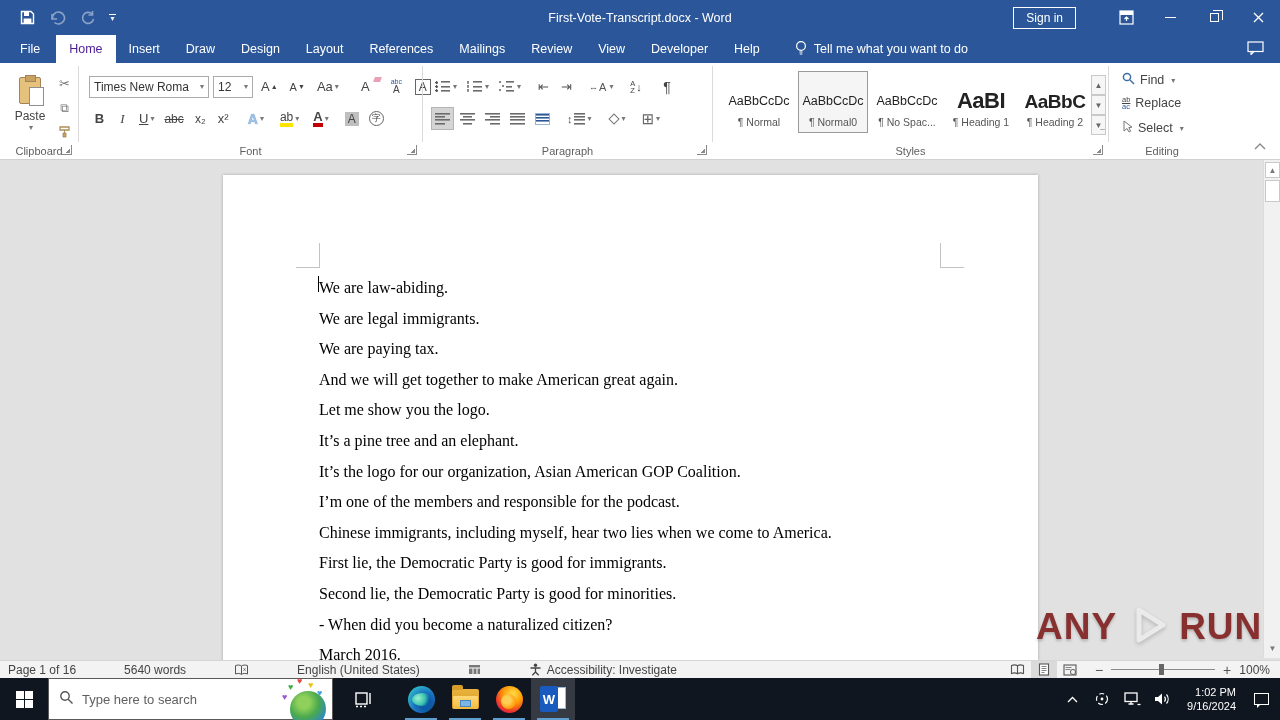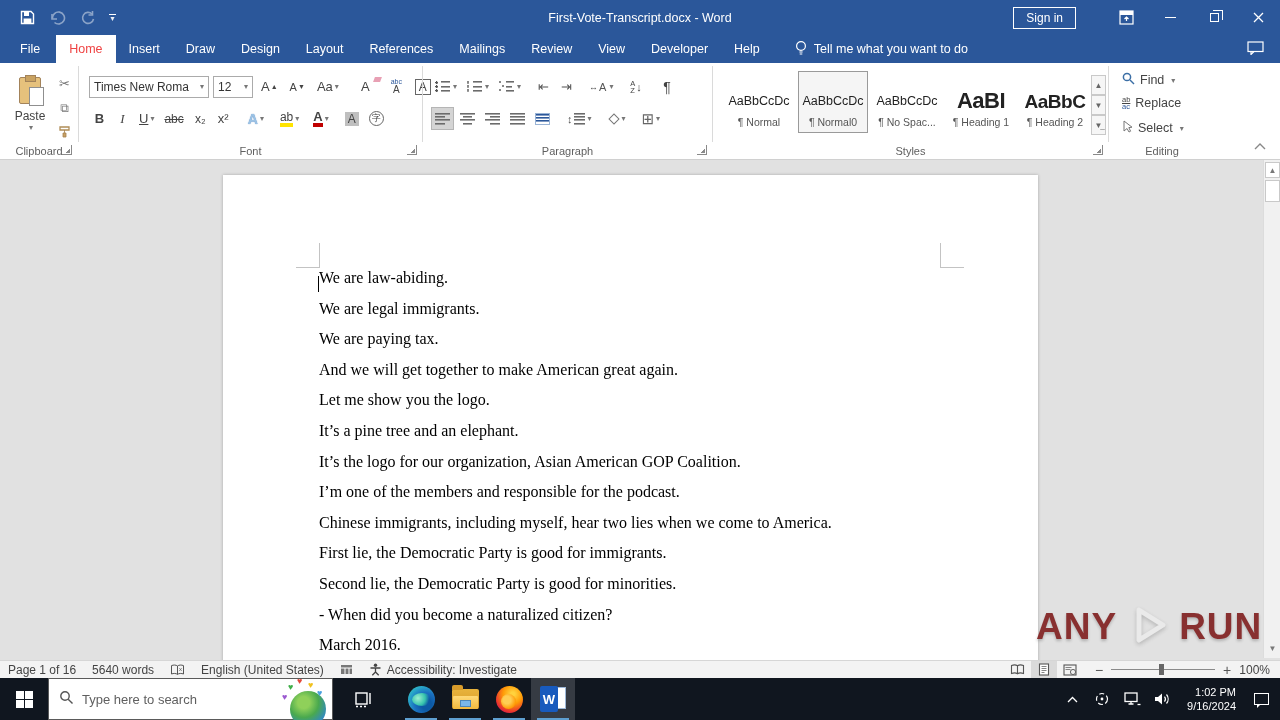--- a/index.html
+++ b/index.html
@@ -16,21 +16,21 @@
   .signin { border:1px solid #fff; color:#fff; font-size:12px; padding:3px 12px; margin-right:28px; background:transparent; cursor:pointer; }
   .wctl { width:44px; height:100%; display:flex; align-items:center; justify-content:center; color:#fff; }
   .mini-bar { width:11px; height:1px; background:#fff; }
   .restore-box { width:9px; height:9px; border:1px solid #fff; position:relative; }
   .restore-box::after { content:""; position:absolute; left:2px; top:-4px; width:9px; height:9px; border:1px solid #fff; border-bottom:none; border-left:none; }
 
   
   .tabrow { height:28px; background:#2b579a; display:flex; align-items:stretch; font-size:12.5px; color:#fff; position:relative; }
   .tab { display:flex; align-items:center; padding:0 13px; cursor:pointer; }
   .tab.file { padding:0 16px; margin-left:4px; }
-  .tab.active { background:#fff; color:#ef4444; }
+  .tab.active { background:#fff; color:#4c1d95; }
   .tellme { display:flex; align-items:center; gap:7px; margin-left:22px; cursor:pointer; }
   .tab-right { margin-left:auto; display:flex; align-items:center; padding-right:16px; }
 
   
   .ribbon { height:97px; background:#fff; border-bottom:1px solid #d0d0d0; position:relative; font-size:12px; color:#444; }
   .group { position:absolute; top:0; height:96px; }
   .gsep { position:absolute; top:3px; height:76px; width:1px; background:#dadada; }
   .glabel { position:absolute; bottom:2px; left:0; right:0; text-align:center; font-size:11px; color:#5f5f5f; }
   .glaunch { position:absolute; bottom:4px; width:10px; height:10px; border-right:1px solid #8a8a8a; border-bottom:1px solid #8a8a8a; cursor:pointer; }
   .glaunch::after { content:""; position:absolute; right:1px; bottom:1px; width:4px; height:4px; background:linear-gradient(135deg,transparent 45%,#8a8a8a 45%); }
@@ -116,38 +116,38 @@
   .rep-ic u { color:#444; }
 
   .collapse-ribbon { position:absolute; right:14px; bottom:6px; cursor:pointer; }
 
   
   .docarea { position:absolute; top:160px; left:0; width:1280px; height:500px; background:#e1e1e1; overflow:hidden; }
   .page { position:absolute; left:223px; top:15px; width:815px; height:500px; background:#fff; box-shadow:0 0 3px rgba(0,0,0,.25); }
   .cropmark { position:absolute; width:24px; height:25px; top:68px; }
   .cm-left { left:73px; border-right:1px solid #c3c3c3; border-bottom:1px solid #c3c3c3; }
   .cm-right { left:717px; border-left:1px solid #c3c3c3; border-bottom:1px solid #c3c3c3; }
-  .doctext { position:absolute; left:96px; top:88px; width:625px; font-family:"Liberation Serif","DejaVu Serif",serif; font-size:16px; color:#000; }
+  .doctext { position:absolute; left:96px; top:98px; width:625px; font-family:"Liberation Serif","DejaVu Serif",serif; font-size:16px; color:#000; }
   .doctext div { height:30.6px; line-height:30.6px; white-space:nowrap; }
   .caret-cursor { position:absolute; left:95px; top:101px; width:1px; height:16px; background:#000; }
 
   
   .vscroll { position:absolute; right:0; top:0; width:17px; height:498px; background:#f1f1f1; border-left:1px solid #dcdcdc; }
   .vs-btn { position:absolute; left:1px; width:15px; height:16px; background:#f1f1f1; color:#787878; font-size:8px; display:flex; align-items:center; justify-content:center; cursor:pointer; }
   .vs-up { top:2px; border:1px solid #c9c9c9; background:#fff; }
   .vs-thumb { position:absolute; left:1px; top:20px; width:15px; height:22px; background:#fff; border:1px solid #c9c9c9; cursor:pointer; }
   .vs-down { bottom:2px; }
 
   
   .watermark { position:absolute; left:1036px; top:442px; display:flex; align-items:center; gap:8px; opacity:.9; pointer-events:none; }
   .wm-txt { font-size:37px; font-weight:bold; letter-spacing:1px; color:#7f1d1d; text-shadow:0 2px 3px rgba(130,130,130,.55); font-family:"Liberation Sans",sans-serif; }
   .wm-play { filter:drop-shadow(0 2px 2px rgba(130,130,130,.5)); }
 
   
-  .statusbar { position:absolute; top:660px; left:0; width:1280px; height:18px; background:#f3f3f3; border-top:1px solid #d6d6d6; display:flex; align-items:center; font-size:12px; color:#444; }
+  .statusbar { position:absolute; top:660px; left:0; width:1280px; height:18px; background:#f3f3f3; border-top:1px solid #d6d6d6; display:flex; align-items:center; font-size:12px; color:#444;gap:32px; }
   .sb-item { padding:0 8px; height:100%; display:flex; align-items:center; gap:5px; cursor:pointer; white-space:nowrap; }
   .sb-right { margin-left:auto; display:flex; align-items:center; height:100%; }
   .viewbtn { width:26px; height:100%; display:flex; align-items:center; justify-content:center; cursor:pointer; }
   .viewbtn.sel { background:#dadada; }
   .zoomtrack { width:104px; height:1px; background:#8a8a8a; position:relative; margin:0 8px; }
   .zoomtrack i { position:absolute; left:46%; top:-5px; width:5px; height:11px; background:#666; }
   .zsign { font-size:14px; color:#555; cursor:pointer; }
   .zpct { padding:0 10px 0 8px; cursor:pointer; }
 
   

